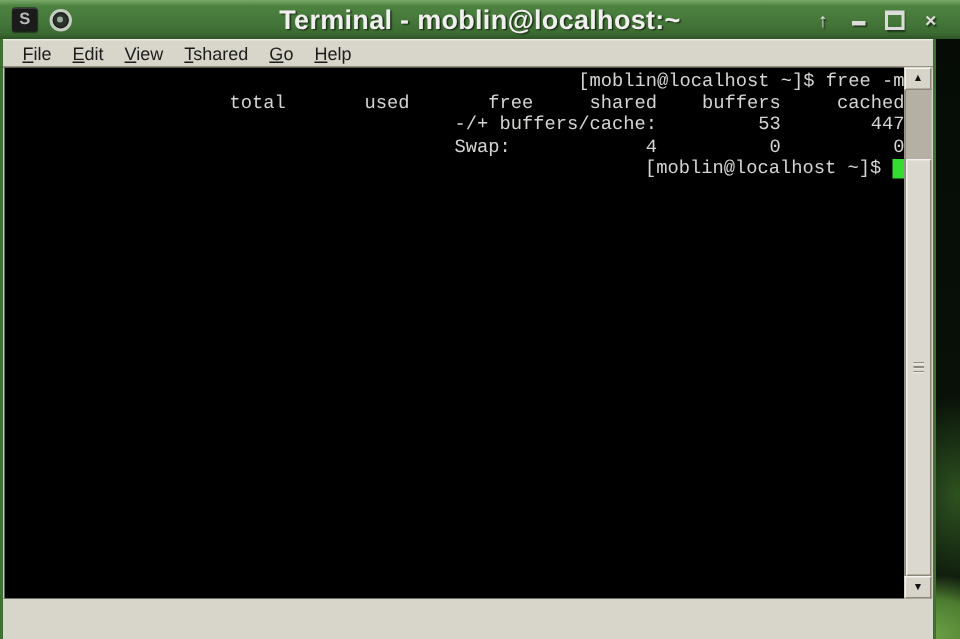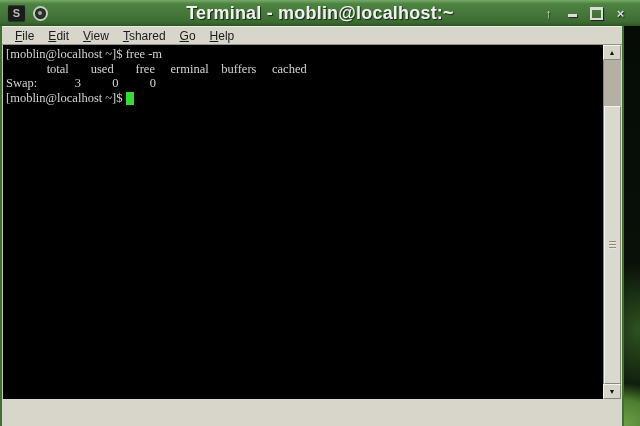--- a/index.html
+++ b/index.html
@@ -90,24 +90,25 @@
   .term {
     flex: 0 0 597px; width: 597px;
     background: #000;
     border-left: 1px solid #c9c6bc;
     padding: 2px 0 0 3px;
     box-sizing: content-box;
     overflow: hidden;
     cursor: text;
   }
   .term-line {
-    font-family: Liberation Serif, serif;
+    font-family: Liberation Mono, monospace;
     font-size: 12.5px; line-height: 14.5px;
     color: #d4d4d2;
     white-space: pre;
+    text-align: right;
   }
   .cursor {
     display: inline-block;
     width: 8px; height: 13px;
     background: #33dd33;
     vertical-align: text-bottom;
     margin-left: 0px;
   }
 
   
@@ -170,22 +171,23 @@
     <span class="menu-item"><u>E</u><span>dit</span></span>
     <span class="menu-item"><u>V</u><span>iew</span></span>
     <span class="menu-item"><u>T</u><span>shared</span></span>
     <span class="menu-item"><u>G</u><span>o</span></span>
     <span class="menu-item"><u>H</u><span>elp</span></span>
   </div>
 
   <div class="content">
     <div class="term">
       <div class="term-line">[moblin@localhost ~]$ free -m</div>
-      <div class="term-line">             total       used       free     erminal    buffers     cached</div>
-      <div class="term-line">Swap:            3          0          0</div>
+      <div class="term-line">             total       used       free     shared    buffers     cached</div>
+      <div class="term-line">-/+ buffers/cache:         53        447</div>
+      <div class="term-line">Swap:            4          0          0</div>
       <div class="term-line"><span>[moblin@localhost ~]$ </span><span class="cursor"></span></div>
     </div>
 
     <div class="scrollbar">
       <div class="sb-btn">▲</div>
       <div class="sb-trough">
         <div class="sb-thumb">
           <div class="sb-grip"></div>
         </div>
       </div>

